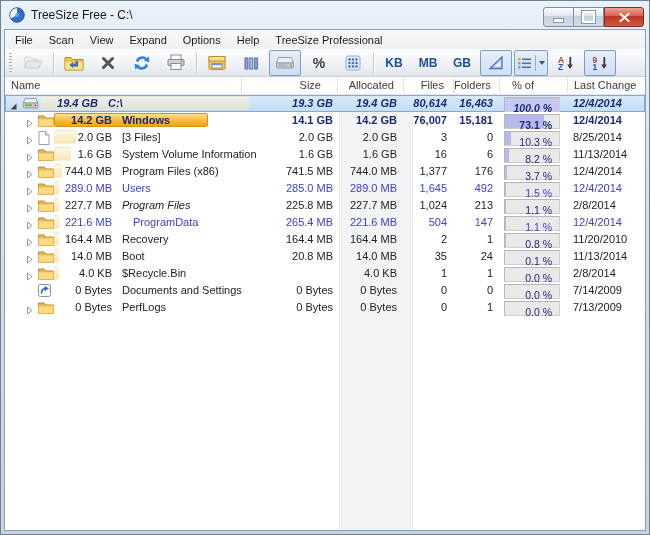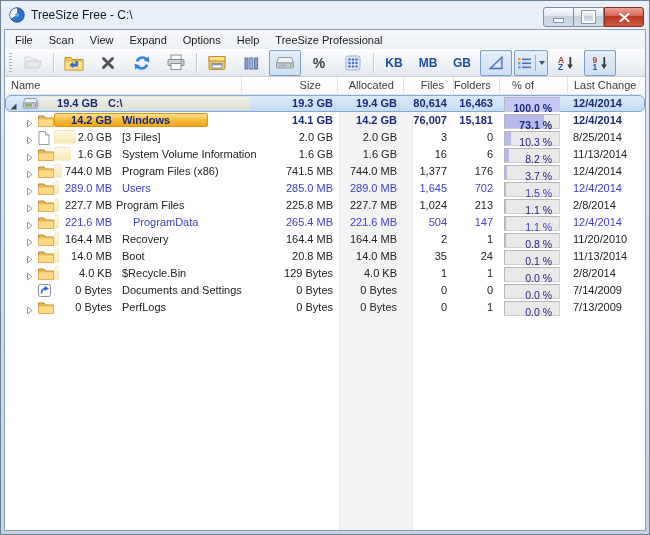--- a/index.html
+++ b/index.html
@@ -31,21 +31,21 @@
   .caret{margin-left:3px;border-left:1px solid #9ab0d0;padding-left:3px;display:flex;align-items:center;height:16px;}
   .caret i{width:0;height:0;border-left:3px solid transparent;border-right:3px solid transparent;border-top:4px solid #40546e;}
   
   .tablewrap{position:relative;flex:1;background:#fff;overflow:hidden;}
   .sortband{position:absolute;left:334px;top:17px;bottom:0;width:72px;background:#f2f3f5;border-left:1px solid #e9eaec;border-right:1px solid #e9eaec;}
   .header{position:relative;height:17px;border-bottom:1px solid #e4e6e9;background:linear-gradient(#fff,#fbfbfc);}
   .hcell{position:absolute;top:0;height:16px;line-height:16px;font-size:11px;color:#3c3c3c;border-right:1px solid #e0e3e7;box-sizing:border-box;}
   .sortarrow{display:inline-block;width:0;height:0;border-left:4px solid transparent;border-right:4px solid transparent;border-top:4px solid #97a5b8;margin-left:4px;vertical-align:middle;}
   .rows{position:relative;}
   .row{position:relative;height:17px;font-size:11px;color:#222;}
-  .row.sel{background:linear-gradient(#dcebfb,#c3dbf4);outline:1px solid #86a8d4;outline-offset:-1px;border-radius:6px;}
+  .row.sel{background:linear-gradient(#dcebfb,#c3dbf4);outline:1px solid #86a8d4;outline-offset:-1px;border-radius:0;font-style:italic;}
   .row.sel, .row.emph{color:#1b2a78;font-weight:bold;}
   .row.comp{color:#4040cc;}
   .cell{position:absolute;top:0;height:17px;line-height:17px;white-space:nowrap;box-sizing:border-box;}
   .c-name{left:0;width:255px;}
   .c-size{left:237px;width:96px;text-align:right;padding-right:5px;}
   .c-alloc{left:333px;width:66px;text-align:right;padding-right:7px;}
   .c-files{left:399px;width:50px;text-align:right;padding-right:7px;}
   .c-folders{left:449px;width:46px;text-align:right;padding-right:7px;}
   .c-pct{left:497px;width:62px;}
   .c-date{left:563px;width:84px;padding-left:5px;}
@@ -403,41 +403,41 @@
               <span class="fsicon" style="left: 33px;"><svg width="16" height="13" viewBox="0 0 16 13">
                   <path d="M0.5 2 h5.5 l1.5 2 H15.5 v8.5 H0.5 z" fill="#e9b84f" stroke="#b5882c"></path>
                   <path d="M0.5 4.8 h15 v7.7 H0.5 z" fill="#fbda83" stroke="#dfb253"></path>
                 </svg></span>
               <span class="sizelabel" style="left: 47px;">289.0 MB</span>
               <span class="fname" style="left: 117px;">Users</span>
             </div>
             <div class="cell c-size">285.0 MB</div>
             <div class="cell c-alloc">289.0 MB</div>
             <div class="cell c-files">1,645</div>
-            <div class="cell c-folders">702</div>
+            <div class="cell c-folders">492</div>
             <div class="cell c-pct">
               <span class="pbox">
                 <span class="pfill" style="width: 1.5%;"></span>
                 <span class="ptext">1.5 %</span>
               </span>
             </div>
             <div class="cell c-date">12/4/2014</div>
           </div>
           <div class="row">
             <div class="cell c-name">
               <span class="sizebar pale" style="left: 49px; width: 5px;"></span>
               <span class="expander" style="left: 20px;"><svg width="9" height="9">
                   <polygon points="2.5,1 2.5,8 7,4.5" fill="#fff" stroke="#9a9a9a"></polygon>
                 </svg></span>
               <span class="fsicon" style="left: 33px;"><svg width="16" height="13" viewBox="0 0 16 13">
                   <path d="M0.5 2 h5.5 l1.5 2 H15.5 v8.5 H0.5 z" fill="#e9b84f" stroke="#b5882c"></path>
                   <path d="M0.5 4.8 h15 v7.7 H0.5 z" fill="#fbda83" stroke="#dfb253"></path>
                 </svg></span>
               <span class="sizelabel" style="left: 47px;">227.7 MB</span>
-              <span class="fname" style="left: 111px;">Program Files</span>
+              <span class="fname" style="left: 117px; font-style: italic;">Program Files</span>
             </div>
             <div class="cell c-size">225.8 MB</div>
             <div class="cell c-alloc">227.7 MB</div>
             <div class="cell c-files">1,024</div>
             <div class="cell c-folders">213</div>
             <div class="cell c-pct">
               <span class="pbox">
                 <span class="pfill" style="width: 1.1%;"></span>
                 <span class="ptext">1.1 %</span>
               </span>
@@ -525,21 +525,20 @@
               <span class="expander" style="left: 20px;"><svg width="9" height="9">
                   <polygon points="2.5,1 2.5,8 7,4.5" fill="#fff" stroke="#9a9a9a"></polygon>
                 </svg></span>
               <span class="fsicon" style="left: 33px;"><svg width="16" height="13" viewBox="0 0 16 13">
                   <path d="M0.5 2 h5.5 l1.5 2 H15.5 v8.5 H0.5 z" fill="#e9b84f" stroke="#b5882c"></path>
                   <path d="M0.5 4.8 h15 v7.7 H0.5 z" fill="#fbda83" stroke="#dfb253"></path>
                 </svg></span>
               <span class="sizelabel" style="left: 47px;">4.0 KB</span>
               <span class="fname" style="left: 117px;">$Recycle.Bin</span>
             </div>
-            <div class="cell c-size">129 Bytes</div>
             <div class="cell c-alloc">4.0 KB</div>
             <div class="cell c-files">1</div>
             <div class="cell c-folders">1</div>
             <div class="cell c-pct">
               <span class="pbox">
                 <span class="pfill" style="width: 0%;"></span>
                 <span class="ptext">0.0 %</span>
               </span>
             </div>
             <div class="cell c-date">2/8/2014</div>

